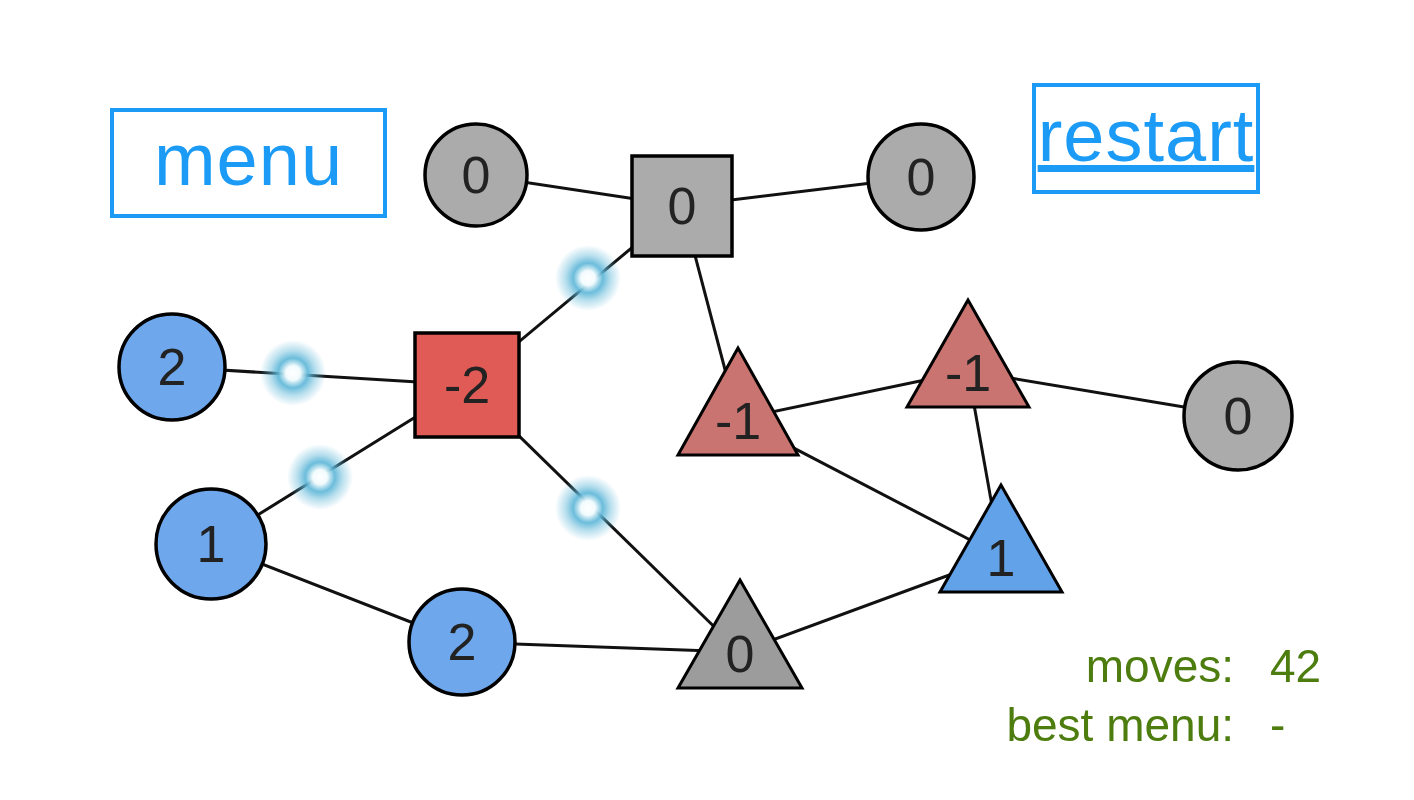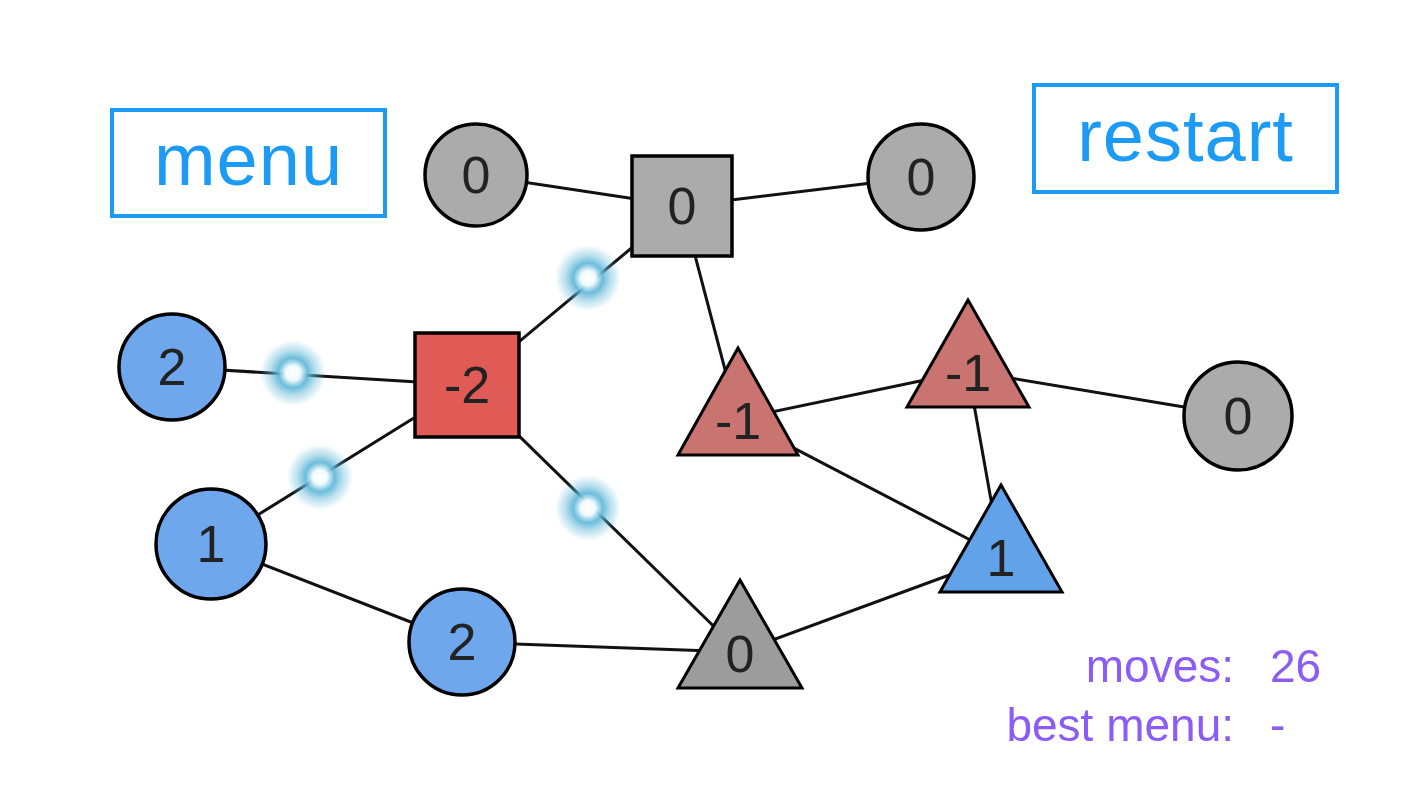--- a/index.html
+++ b/index.html
@@ -28,38 +28,38 @@
     font-size: 74px;
     font-weight: 300;
     letter-spacing: 1px;
     box-sizing: border-box;
     cursor: pointer;
     user-select: none;
     line-height: 1;
     padding-bottom: 6px;
   }
   #menu-btn   { left: 110px;  top: 84px; width: 277px; height: 110px; margin-top: 24px; }
-  #restart-btn{ left: 1032px; top: 83px; width: 307px; height: 111px; }
+  #restart-btn{ left: 1032px; top: 83px; width: 228px; height: 111px; text-decoration: underline; }
 
   #graph-canvas {
     position: absolute;
     left: 0; top: 0;
     width: 1414px;
     height: 800px;
   }
 
   .stats {
     position: absolute;
     right: 78px;
     bottom: 48px;
     display: grid;
     grid-template-columns: auto 66px;
     column-gap: 36px;
     row-gap: 6px;
-    color: #8b5cf6;
+    color: #4d7c0f;
     font-size: 46px;
     font-weight: 300;
     line-height: 1.15;
   }
   .stats .lbl { text-align: right; }
   .stats .val { text-align: left; }
 
   svg text {
     font-family: "Liberation Sans", "DejaVu Sans", sans-serif;
     font-weight: 300;
@@ -123,18 +123,18 @@
       <polygon points="740,580 678,688 802,688" fill="#9C9C9C" stroke="#000000" stroke-width="3"></polygon>
       <text x="740" y="654" text-anchor="middle" dominant-baseline="central" font-size="52" fill="#222222">0</text>
     </svg>
 
   <div class="ui-button" id="menu-btn">menu</div>
 
   <div class="ui-button" id="restart-btn">restart</div>
 
   <div class="stats">
     <div class="lbl">moves:</div>
-    <div class="val">26</div>
+    <div class="val">42</div>
     <div class="lbl">best menu:</div>
     <div class="val">-</div>
   </div>
 
 </div>
 
 </body></html>

